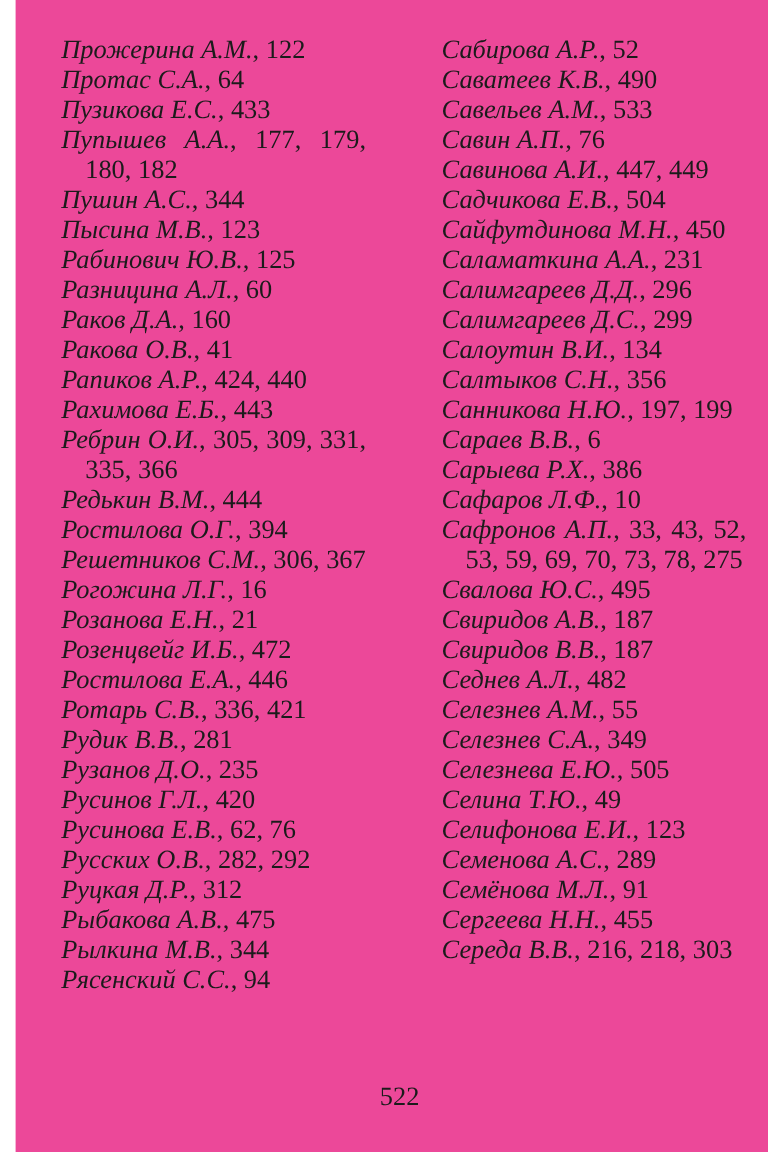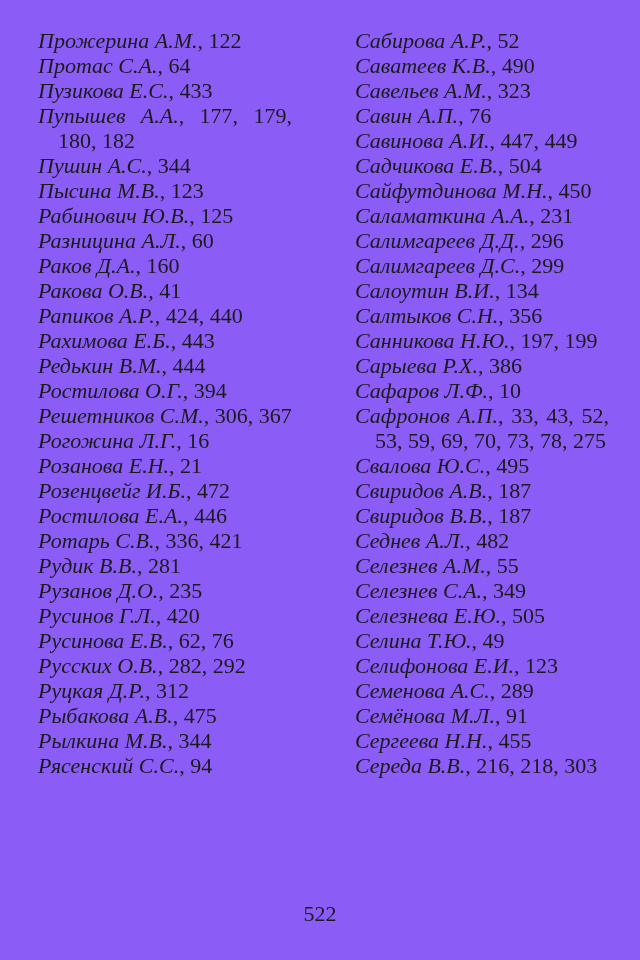--- a/index.html
+++ b/index.html
@@ -11,21 +11,22 @@
     width: 640px;
     height: 960px;
     position: relative;
     overflow: hidden;
     font-family: "Liberation Serif", serif;
     color: #1b1b1b;
   }
   .page {
     position: absolute;
     inset: 0;
-    background: #8b5cf6;
+    background: #ec4899;
+    margin-left: 13px;
   }
   .index-col {
     position: absolute;
     top: 28px;
     width: 254px;
     font-size: 22px;
     line-height: 25px;
     text-align: justify;
   }
   .col-left  { left: 38px;  }
@@ -57,20 +58,21 @@
       <div class="entry"><span class="name">Пузикова Е.С.</span><span class="pages">, 433</span></div>
       <div class="entry"><span class="name">Пупышев А.А.</span><span class="pages">, 177, 179, 180, 182</span></div>
       <div class="entry"><span class="name">Пушин А.С.</span><span class="pages">, 344</span></div>
       <div class="entry"><span class="name">Пысина М.В.</span><span class="pages">, 123</span></div>
       <div class="entry"><span class="name">Рабинович Ю.В.</span><span class="pages">, 125</span></div>
       <div class="entry"><span class="name">Разницина А.Л.</span><span class="pages">, 60</span></div>
       <div class="entry"><span class="name">Раков Д.А.</span><span class="pages">, 160</span></div>
       <div class="entry"><span class="name">Ракова О.В.</span><span class="pages">, 41</span></div>
       <div class="entry"><span class="name">Рапиков А.Р.</span><span class="pages">, 424, 440</span></div>
       <div class="entry"><span class="name">Рахимова Е.Б.</span><span class="pages">, 443</span></div>
+      <div class="entry"><span class="name">Ребрин О.И.</span><span class="pages">, 305, 309, 331, 335, 366</span></div>
       <div class="entry"><span class="name">Редькин В.М.</span><span class="pages">, 444</span></div>
       <div class="entry"><span class="name">Ростилова О.Г.</span><span class="pages">, 394</span></div>
       <div class="entry"><span class="name">Решетников С.М.</span><span class="pages">, 306, 367</span></div>
       <div class="entry"><span class="name">Рогожина Л.Г.</span><span class="pages">, 16</span></div>
       <div class="entry"><span class="name">Розанова Е.Н.</span><span class="pages">, 21</span></div>
       <div class="entry"><span class="name">Розенцвейг И.Б.</span><span class="pages">, 472</span></div>
       <div class="entry"><span class="name">Ростилова Е.А.</span><span class="pages">, 446</span></div>
       <div class="entry"><span class="name">Ротарь С.В.</span><span class="pages">, 336, 421</span></div>
       <div class="entry"><span class="name">Рудик В.В.</span><span class="pages">, 281</span></div>
       <div class="entry"><span class="name">Рузанов Д.О.</span><span class="pages">, 235</span></div>
@@ -78,31 +80,32 @@
       <div class="entry"><span class="name">Русинова Е.В.</span><span class="pages">, 62, 76</span></div>
       <div class="entry"><span class="name">Русских О.В.</span><span class="pages">, 282, 292</span></div>
       <div class="entry"><span class="name">Руцкая Д.Р.</span><span class="pages">, 312</span></div>
       <div class="entry"><span class="name">Рыбакова А.В.</span><span class="pages">, 475</span></div>
       <div class="entry"><span class="name">Рылкина М.В.</span><span class="pages">, 344</span></div>
       <div class="entry"><span class="name">Рясенский С.С.</span><span class="pages">, 94</span></div>
     </div>
   <div class="index-col col-right">
       <div class="entry"><span class="name">Сабирова А.Р.</span><span class="pages">, 52</span></div>
       <div class="entry"><span class="name">Саватеев К.В.</span><span class="pages">, 490</span></div>
-      <div class="entry"><span class="name">Савельев А.М.</span><span class="pages">, 323</span></div>
+      <div class="entry"><span class="name">Савельев А.М.</span><span class="pages">, 533</span></div>
       <div class="entry"><span class="name">Савин А.П.</span><span class="pages">, 76</span></div>
       <div class="entry"><span class="name">Савинова А.И.</span><span class="pages">, 447, 449</span></div>
       <div class="entry"><span class="name">Садчикова Е.В.</span><span class="pages">, 504</span></div>
       <div class="entry"><span class="name">Сайфутдинова М.Н.</span><span class="pages">, 450</span></div>
       <div class="entry"><span class="name">Саламаткина А.А.</span><span class="pages">, 231</span></div>
       <div class="entry"><span class="name">Салимгареев Д.Д.</span><span class="pages">, 296</span></div>
       <div class="entry"><span class="name">Салимгареев Д.С.</span><span class="pages">, 299</span></div>
       <div class="entry"><span class="name">Салоутин В.И.</span><span class="pages">, 134</span></div>
       <div class="entry"><span class="name">Салтыков С.Н.</span><span class="pages">, 356</span></div>
       <div class="entry"><span class="name">Санникова Н.Ю.</span><span class="pages">, 197, 199</span></div>
+      <div class="entry"><span class="name">Сараев В.В.</span><span class="pages">, 6</span></div>
       <div class="entry"><span class="name">Сарыева Р.Х.</span><span class="pages">, 386</span></div>
       <div class="entry"><span class="name">Сафаров Л.Ф.</span><span class="pages">, 10</span></div>
       <div class="entry"><span class="name">Сафронов А.П.</span><span class="pages">, 33, 43, 52, 53, 59, 69, 70, 73, 78, 275</span></div>
       <div class="entry"><span class="name">Свалова Ю.С.</span><span class="pages">, 495</span></div>
       <div class="entry"><span class="name">Свиридов А.В.</span><span class="pages">, 187</span></div>
       <div class="entry"><span class="name">Свиридов В.В.</span><span class="pages">, 187</span></div>
       <div class="entry"><span class="name">Седнев А.Л.</span><span class="pages">, 482</span></div>
       <div class="entry"><span class="name">Селезнев А.М.</span><span class="pages">, 55</span></div>
       <div class="entry"><span class="name">Селезнев С.А.</span><span class="pages">, 349</span></div>
       <div class="entry"><span class="name">Селезнева Е.Ю.</span><span class="pages">, 505</span></div>

